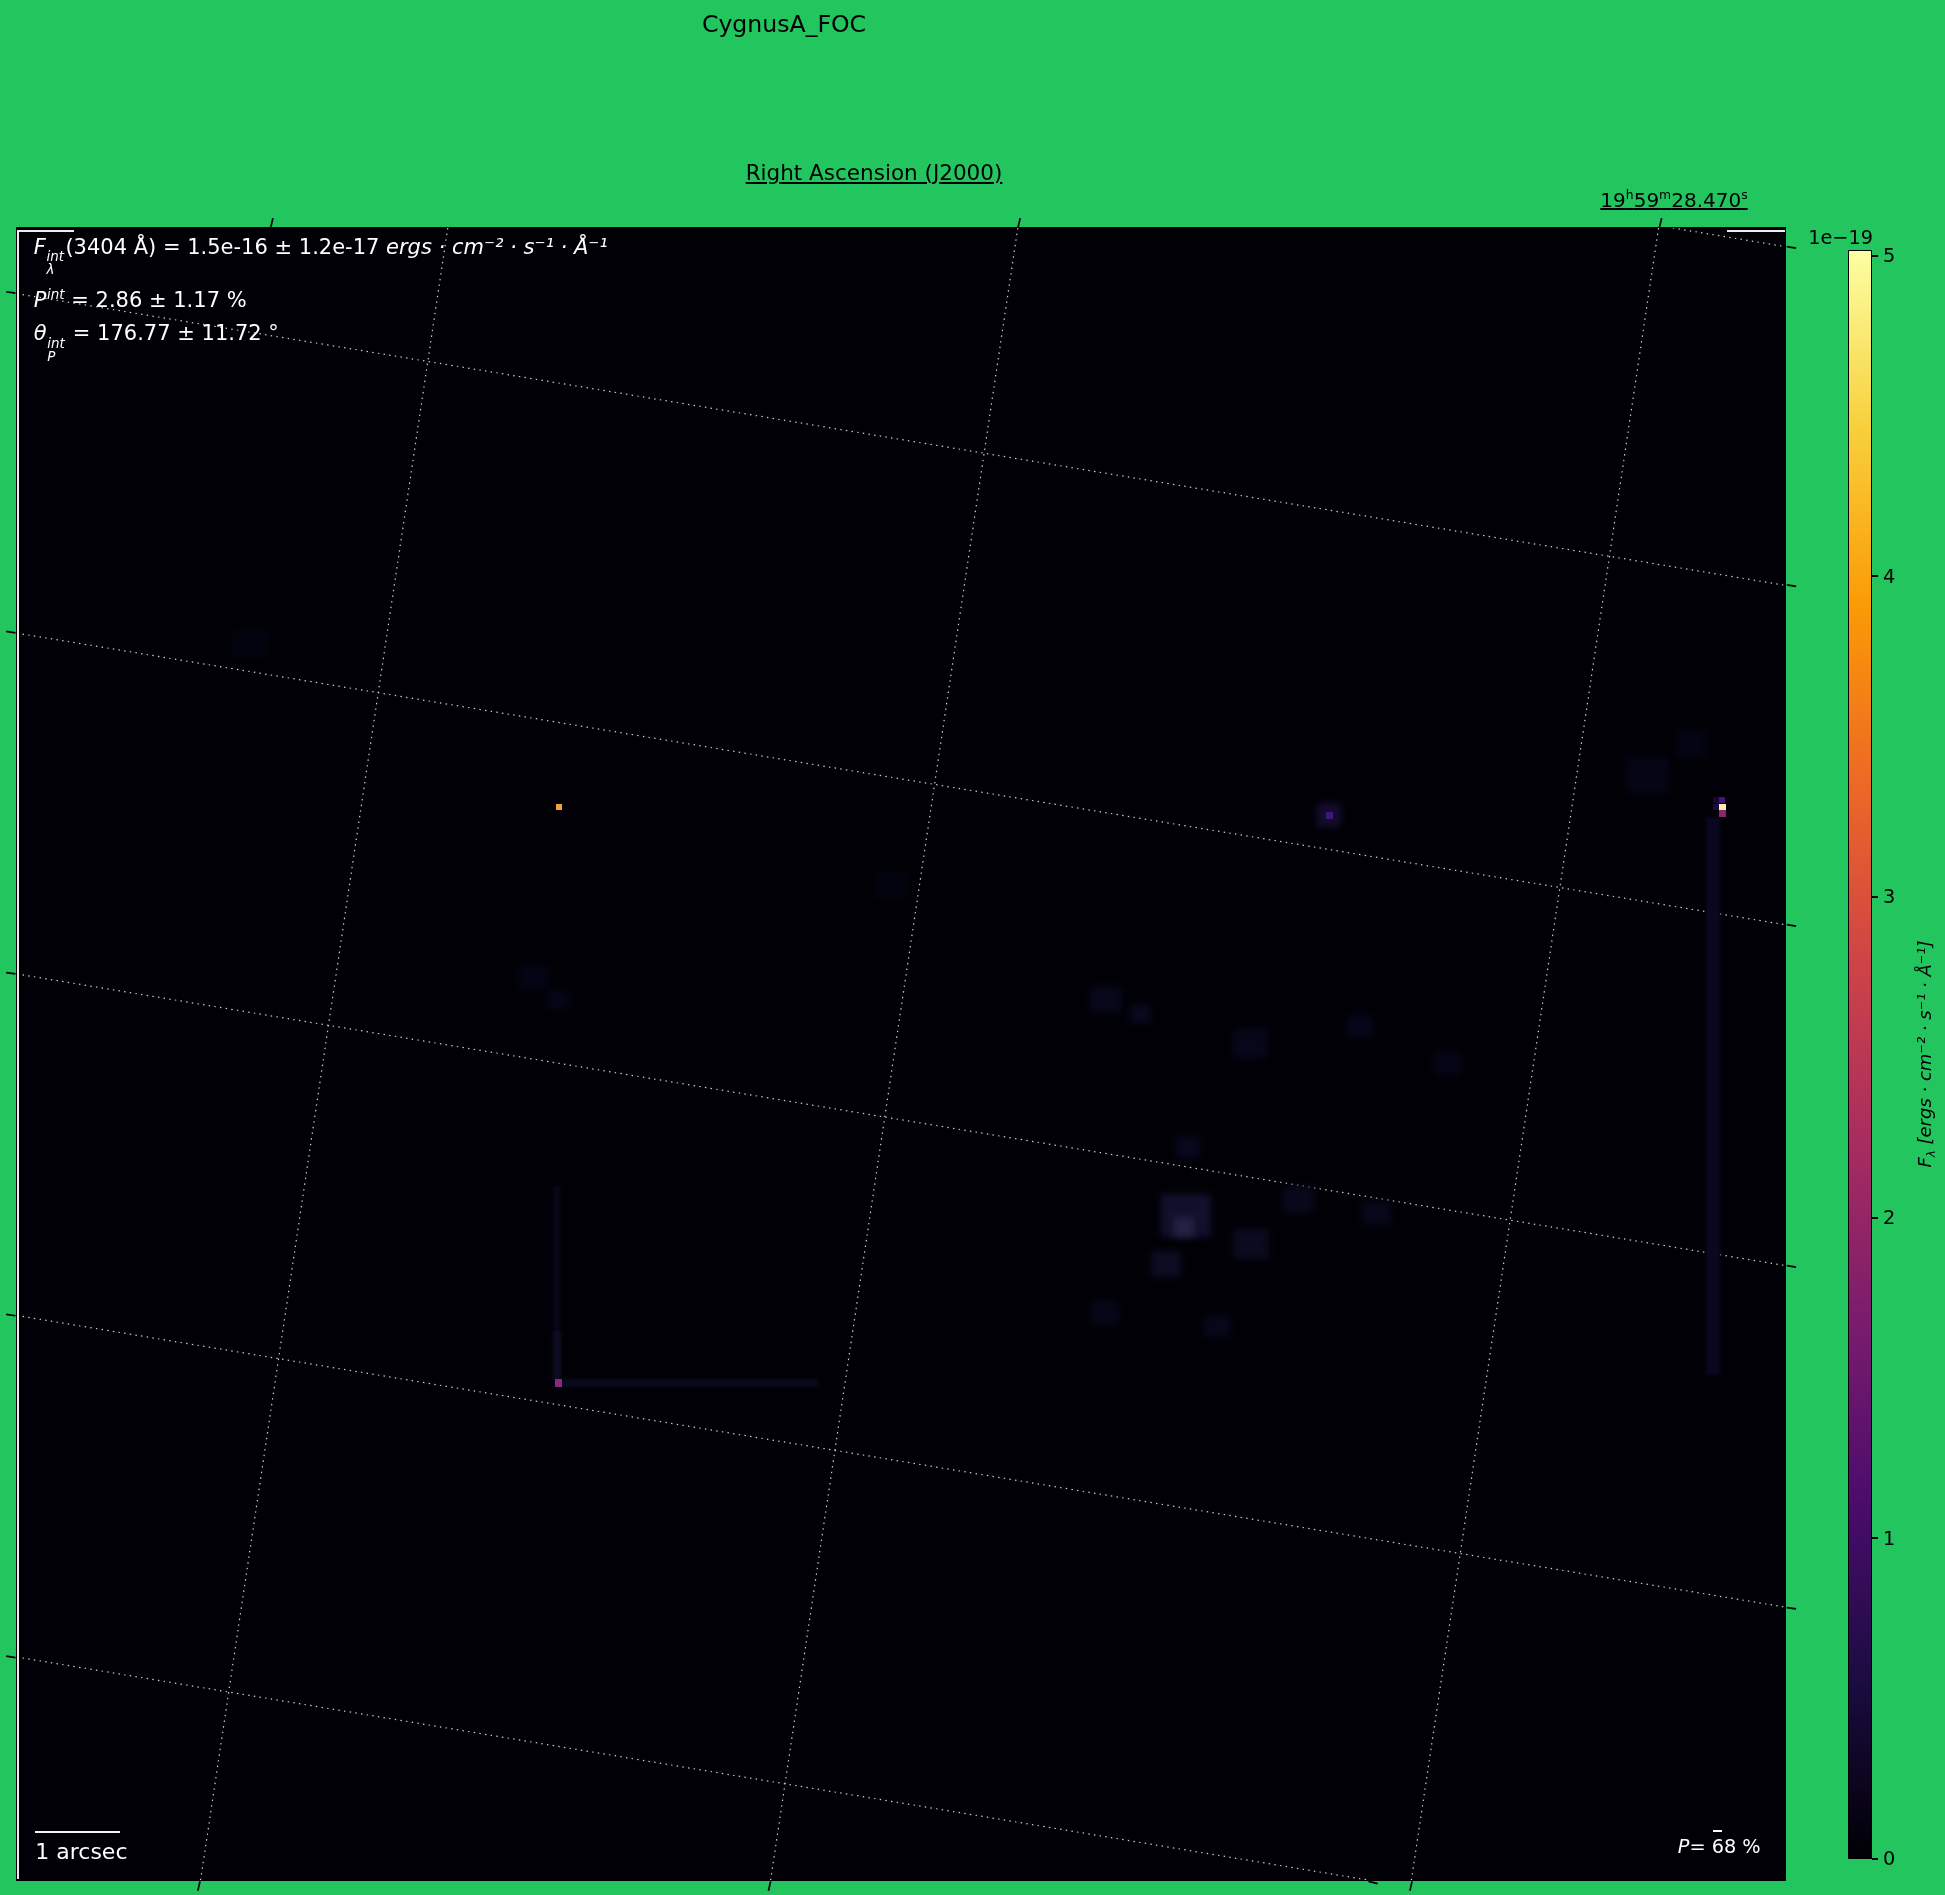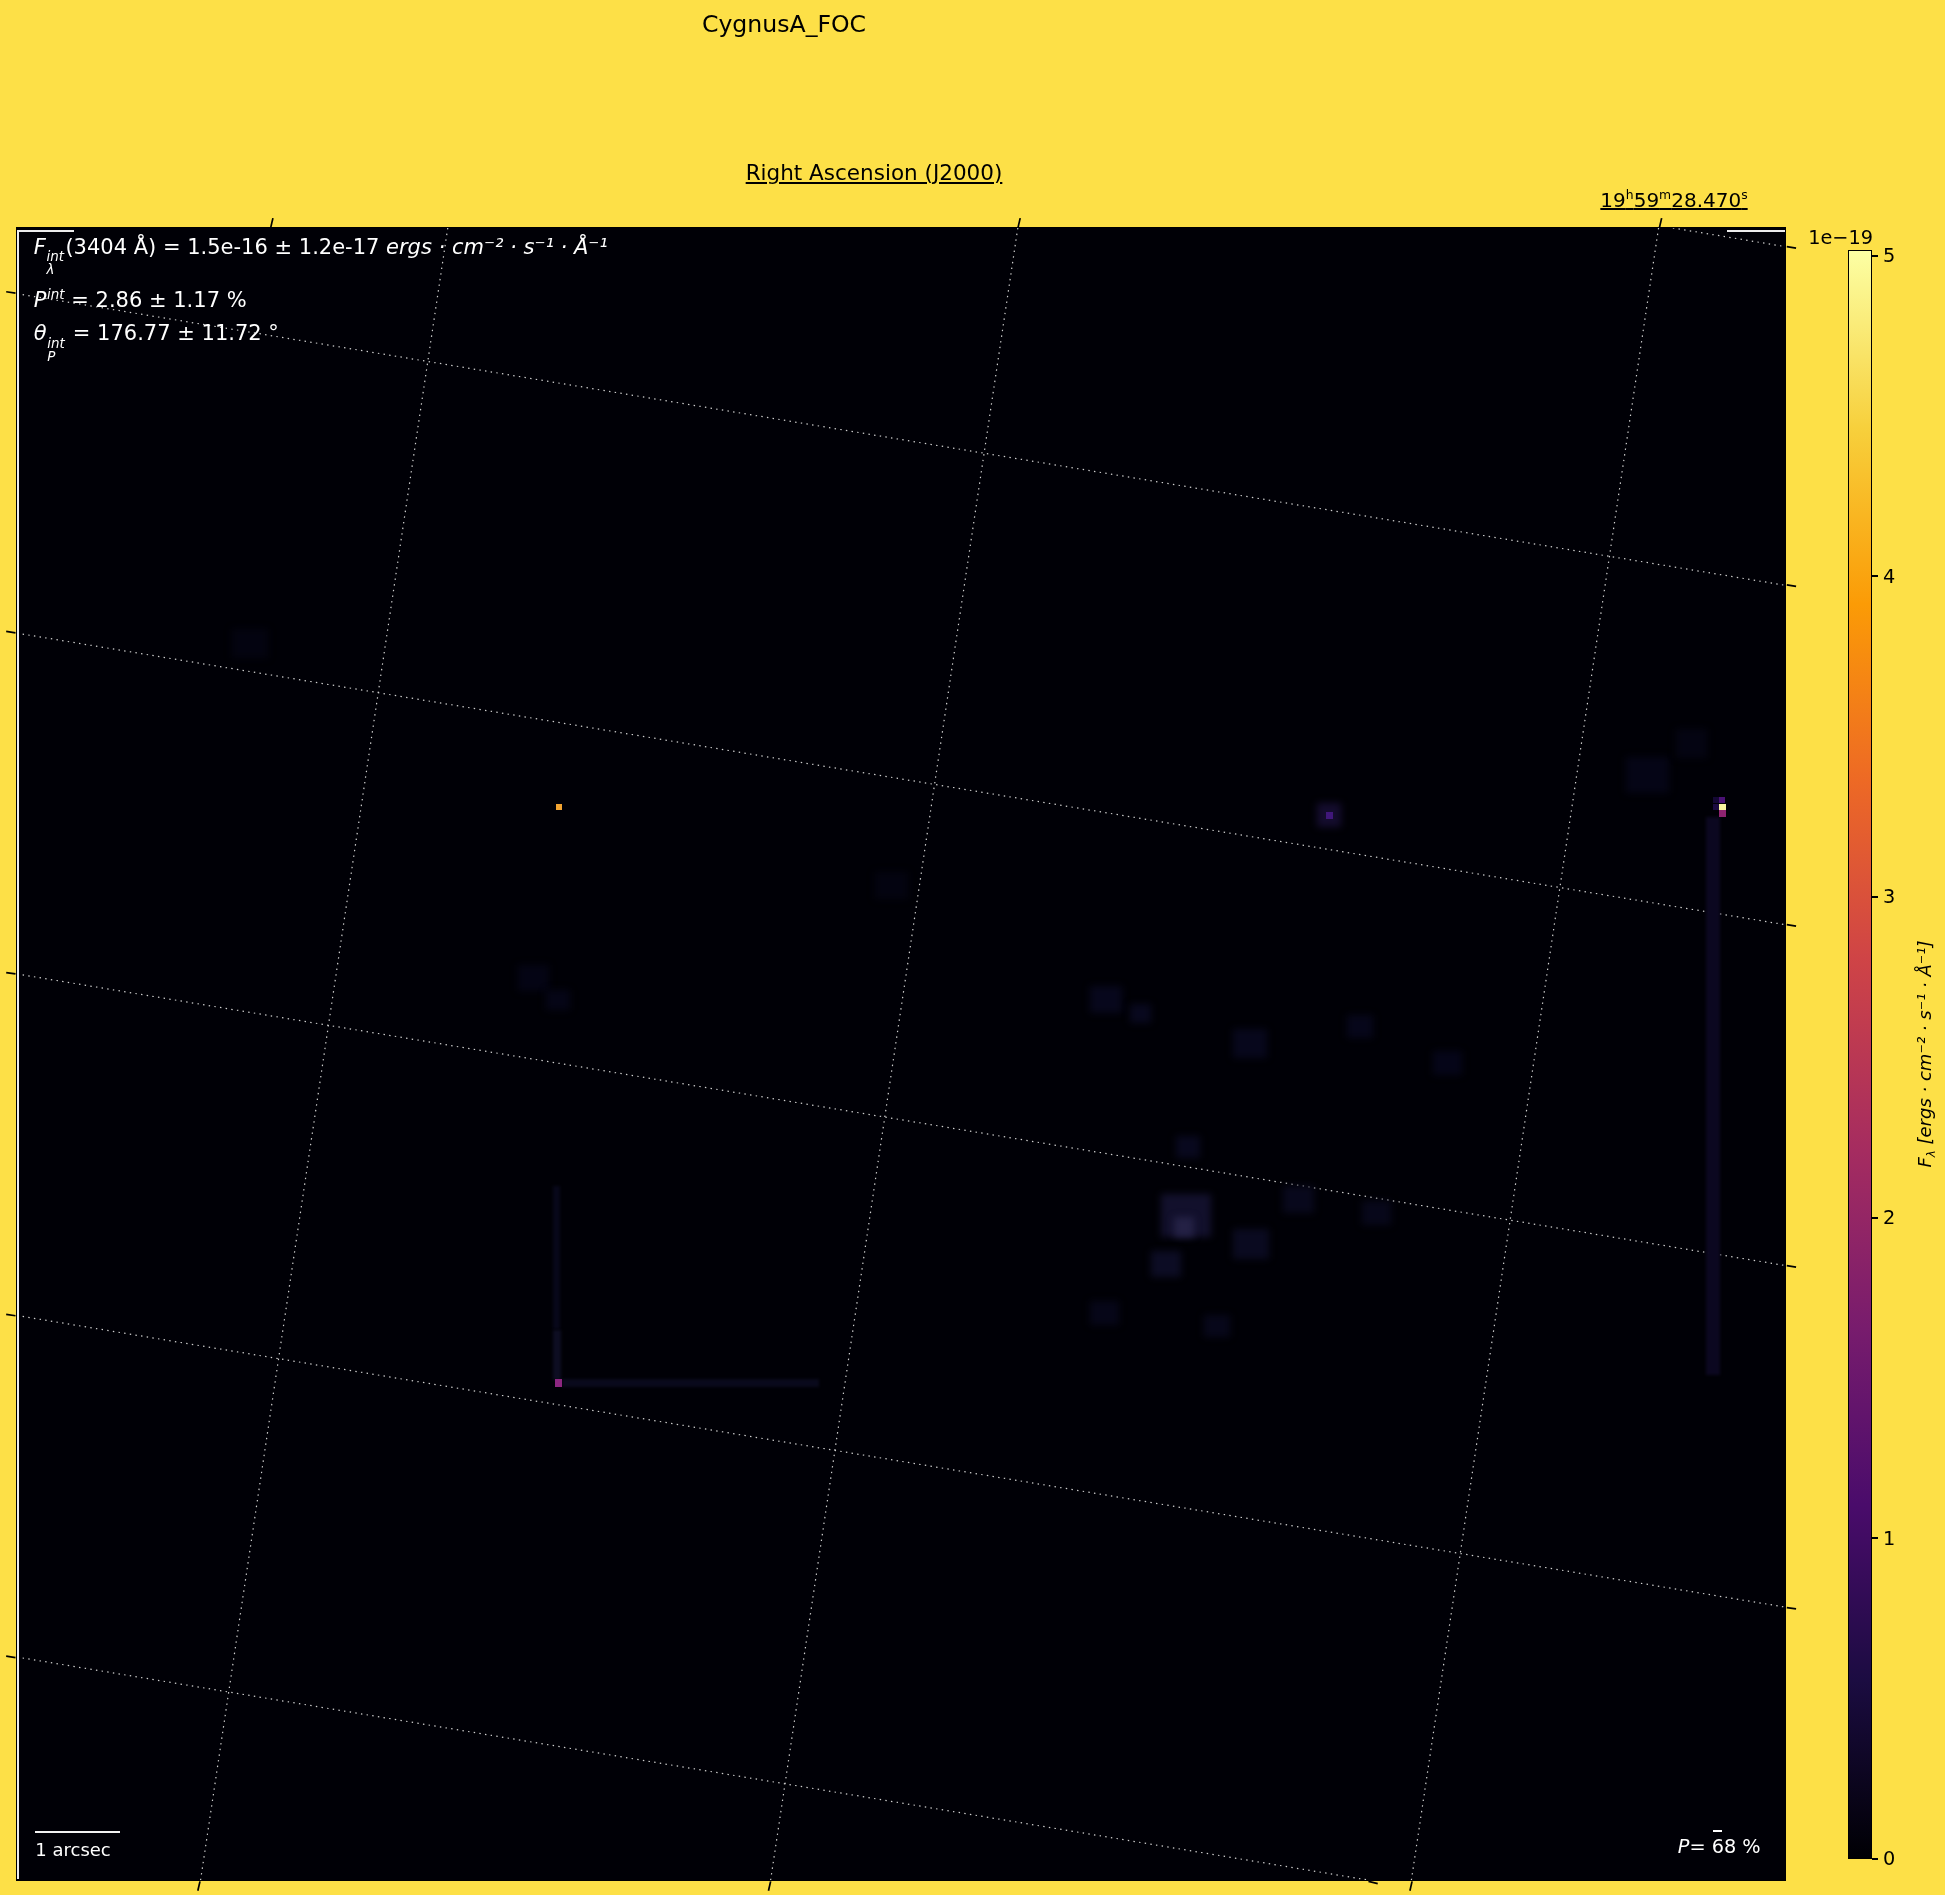--- a/index.html
+++ b/index.html
@@ -1,33 +1,33 @@
 <!DOCTYPE html>
 <html style="font-size:11.4px"><head>
 <meta charset="utf-8">
 <style>
   html,body{margin:0;padding:0;background:#ffffff;}
   body{font-family:"DejaVu Sans","Liberation Sans",sans-serif;color:#000;}
-  .page{position:relative;width:1946px;height:1895px;background:#fde047;overflow:hidden;}
+  .page{position:relative;width:1946px;height:1895px;background:#22c55e;overflow:hidden;}
   .abs{position:absolute;}
   .title{font-size:23.6px;color:#000;white-space:nowrap;transform:translateX(-50%);}
   .axlabel{font-size:21.5px;color:#000;white-space:nowrap;transform:translateX(-50%);}
   .coordlabel{font-size:20px;color:#000;white-space:nowrap;transform:translateX(-50%);}
   .coordlabel sup{font-size:0.62em;}
   #image-frame{left:15.7px;top:227px;width:1770px;height:1654px;background:#000006;border:1.1px solid #000;box-sizing:border-box;}
   #image-content{position:absolute;left:0;top:0;width:100%;height:100%;overflow:hidden;}
   #grid-svg{position:absolute;left:0;top:0;width:100%;height:100%;}
   .feat{position:absolute;}
   .annot{left:17px;top:8.6px;color:#fff;font-size:21px;line-height:1.0;}
   .annot .ln{margin-bottom:12px;white-space:nowrap;}
   .mvar{font-style:italic;}
   .stk{display:inline-flex;flex-direction:column;font-size:0.64em;line-height:0.98;vertical-align:-0.55em;font-style:italic;margin-left:0.7px;margin-right:1.4px;}
   .sp{font-size:0.64em;font-style:italic;vertical-align:super;margin-left:0.7px;}
   .it{font-style:italic;}
-  .scalebar-label{left:18.6px;top:1611px;color:#fff;font-size:18px;white-space:nowrap;}
+  .scalebar-label{left:18.6px;top:1611px;color:#fff;font-size:22px;white-space:nowrap;}
   .polref-label{right:24px;top:1607px;color:#fff;font-size:19.3px;white-space:nowrap;}
   #colorbar{left:1848px;top:250px;width:23.6px;height:1609px;box-sizing:border-box;border:1.1px solid #000;
     background:linear-gradient(to top,#000004 0%,#1b0c41 11%,#4a0c6b 22%,#781c6d 33%,#a52c60 44%,#cf4446 56%,#ed6925 67%,#fb9b06 78%,#f7d03c 89%,#fcffa4 100%);}
   .cb-scale{left:1757px;top:226px;width:116px;text-align:right;font-size:19.3px;}
   .cb-ticklabel{left:1883px;font-size:19.3px;transform:translateY(-50%);}
   .cb-tickmark{left:1872px;width:6.4px;height:1.7px;background:#000;}
   .cb-unit{left:1926px;top:1054px;font-size:18px;white-space:nowrap;transform:translate(-50%,-50%) rotate(-90deg);font-style:italic;}
   .cb-unit .sb{font-size:0.66em;vertical-align:-0.35em;}
 </style>
 </head>

